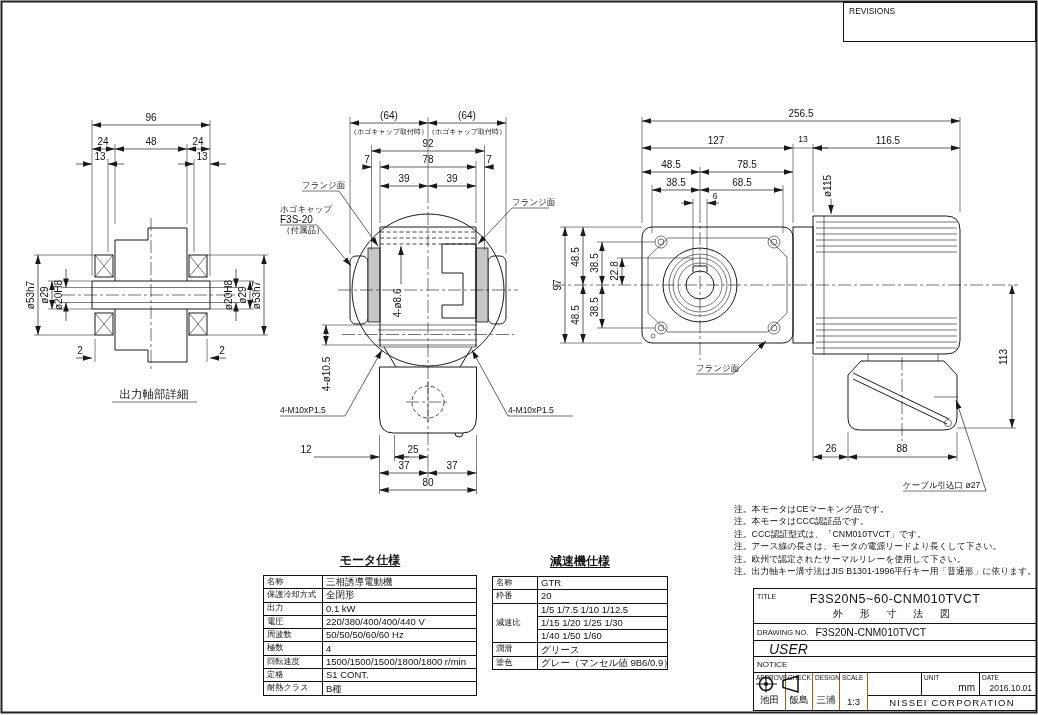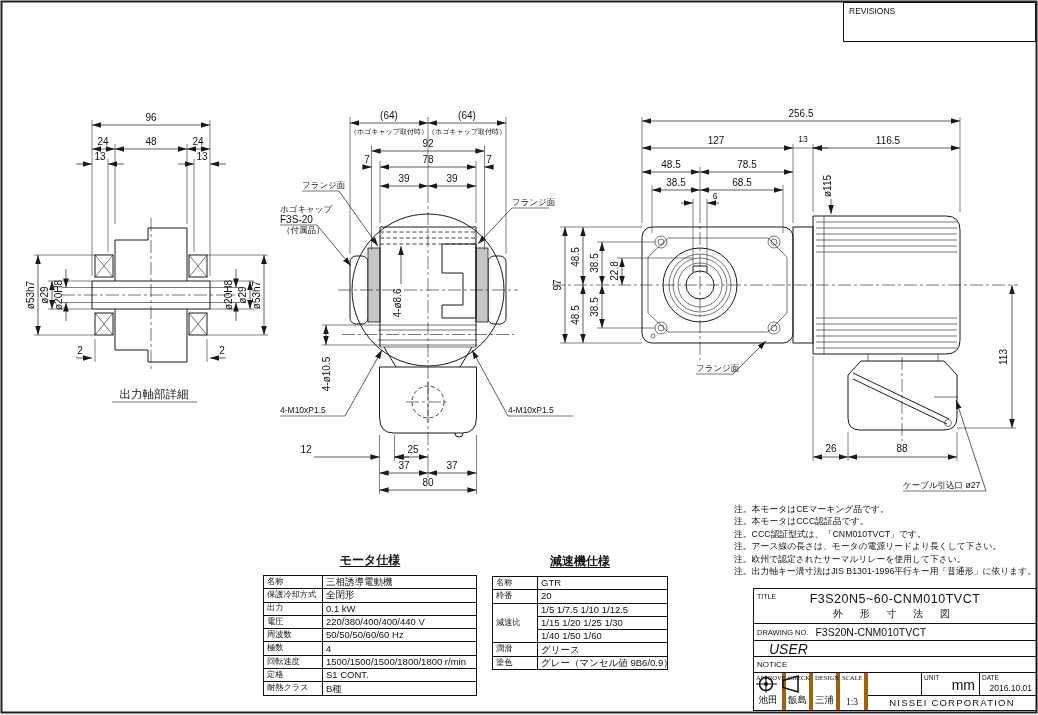--- a/index.html
+++ b/index.html
@@ -47,21 +47,21 @@
   .tb .lbl{font-size:7px;}
   .tb-title{height:32px;}
   .tb-title .lbl{position:absolute;left:3px;top:1px;}
   .tb-title .t1{text-align:center;font-size:12.5px;margin-top:3px;letter-spacing:.5px;}
   .tb-title .t2{text-align:center;font-size:10px;letter-spacing:7px;margin-top:1px;}
   .tb-line{height:17px;display:flex;align-items:center;}
   .tb-line .lbl{margin:0 7px 0 3px;font-size:7.5px;}
   .tb-line .val{font-size:10.5px;}
   .tb-short{height:16px;display:flex;align-items:center;}
   .tb-bottom{height:37px;display:flex;border-bottom:none !important;}
-  .sig{border-right:4px solid #a16207;box-sizing:border-box;position:relative;font-family:Liberation Serif, serif;}
+  .sig{border-right:1px solid #a16207;box-sizing:border-box;position:relative;}
   .sig .lbl{position:absolute;left:2px;top:1px;font-size:6.5px;}
   .sig .val{position:absolute;left:0;right:0;bottom:3px;text-align:center;font-size:9.5px;}
   .rb{flex:1;display:flex;flex-direction:column;}
   .rb-top{height:23px;display:flex;border-bottom:1px solid #111;box-sizing:border-box;}
   .sym{width:54px;border-right:1px solid #111;box-sizing:border-box;display:flex;
        align-items:center;justify-content:center;}
   .cell{border-right:1px solid #111;box-sizing:border-box;position:relative;}
   .cell .lbl{position:absolute;left:2px;top:1px;font-size:6.5px;}
   .cell .val{position:absolute;right:4px;bottom:2px;font-size:9px;}
   .cell:last-child{border-right:none;}
@@ -434,21 +434,21 @@
           <div class="sym">
             <svg width="48" height="22" viewBox="0 0 48 22">
               <circle cx="12" cy="11" r="6.5" fill="none" stroke="#111" stroke-width="1.5"></circle>
               <path d="M2,11 H23 M12,2.5 V19.5" stroke="#111" stroke-width="1.1" fill="none"></path>
               <circle cx="12" cy="11" r="2" fill="#111"></circle>
               <path d="M29,7.5 L44,3 V19 L29,14.5 Z" fill="none" stroke="#111" stroke-width="1.5"></path>
             </svg>
           </div>
           <div class="cell" style="width:58px;">
             <span class="lbl">UNIT</span>
-            <span class="val" style="font-size:14px;">mm</span>
+            <span class="val" style="font-size:10px;">mm</span>
           </div>
           <div class="cell" style="flex:1;">
             <span class="lbl">DATE</span>
             <span class="val" style="font-size:8.5px;">2016.10.01</span>
           </div>
         </div>
         <div class="rb-bot">NISSEI CORPORATION</div>
       </div>
     </div>
   </div>

